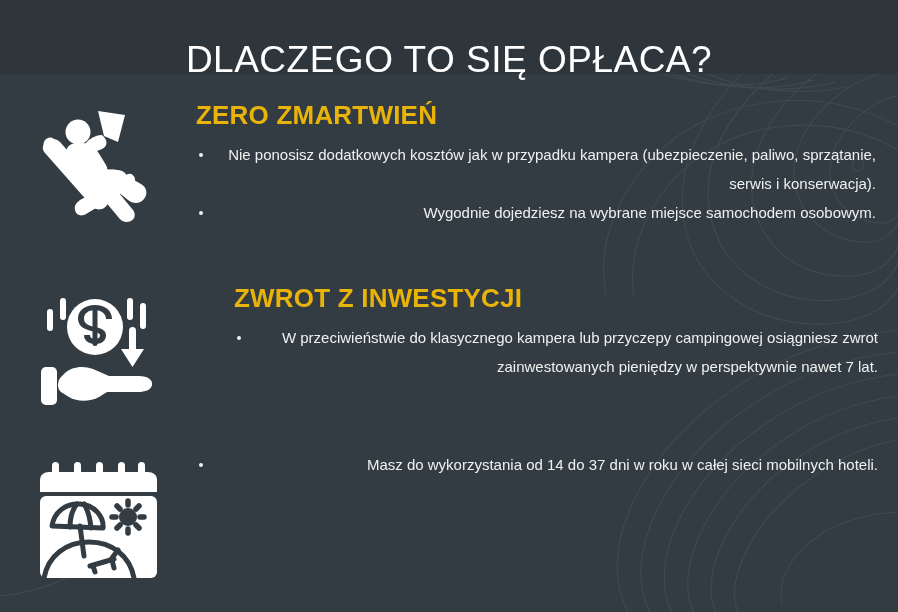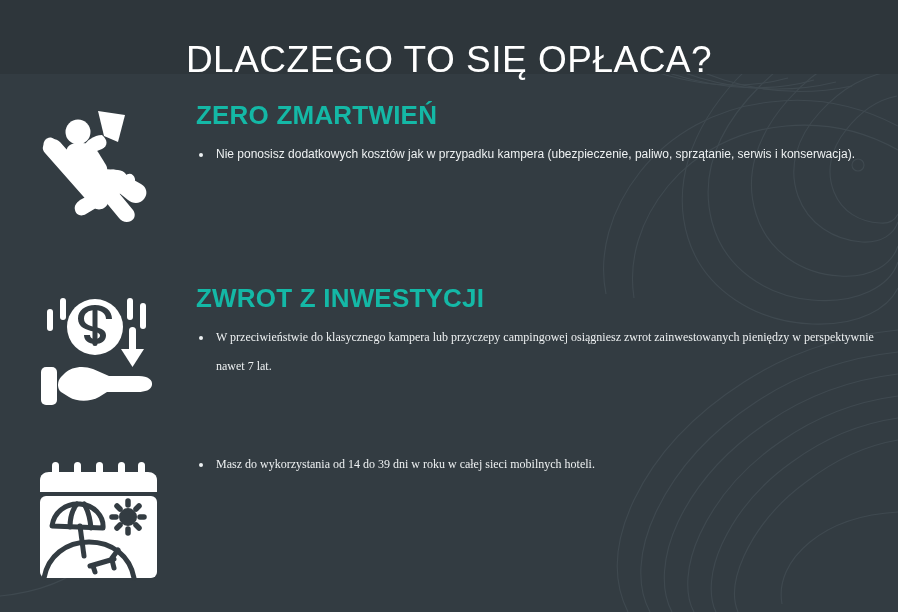--- a/index.html
+++ b/index.html
@@ -60,65 +60,66 @@
 
   
   .section {
     position: absolute;
     left: 0;
     width: 898px;
     display: flex;
     align-items: flex-start;
   }
   #section-0 { top: 100px; }
-  #section-1 { top: 283px; }
+  #section-1 { top: 283px; gap: 38px; }
   #section-2 { top: 450px; }
 
   .icon-col {
     width: 196px;
     flex: 0 0 196px;
     display: flex;
     justify-content: center;
     padding-top: 6px;
   }
   .icon-col svg { display: block; }
   #section-0 .icon-col { padding-top: 8px; }
   #section-1 .icon-col { padding-top: 6px; }
   #section-2 .icon-col { padding-top: 10px; }
 
   .text-col {
     flex: 1 1 auto;
     padding-right: 20px;
   }
 
   .section-heading {
-    color: #14b8a6;
+    color: #eab308;
     font-size: 26px;
     font-weight: 700;
     letter-spacing: .2px;
     line-height: 30px;
     margin: 0 0 10px 0;
   }
 
   .bullets {
     list-style: none;
     margin: 0;
     padding: 0;
   }
   .bullets li {
     position: relative;
     color: #eef1f2;
-    font-size: 12px;
+    font-size: 15px;
     line-height: 29px;
     padding-left: 20px;
     margin: 0;
     max-width: 660px;
+    text-align: right;
   }
   #section-1 .bullets li,
-  #section-2 .bullets li { max-width: 690px; font-family: Liberation Serif, serif; }
+  #section-2 .bullets li { max-width: 690px; }
 
   .bullets li::before {
     content: "";
     position: absolute;
     left: 3px;
     top: 13px;
     width: 4px;
     height: 4px;
     border-radius: 50%;
     background: #eef1f2;
@@ -189,20 +190,21 @@
           <path d="M59 76 C 63 72 69 72 72 77 L101 112 C 104 116 103 121 99 123 C 95 125 90 124 87 120 L58 85 C 55 81.5 56 79 59 76 Z" transform="translate(0,-10)"></path>
 
           <path d="M103 80 C 107 76 112 78 113 83 C 113.6 86 112 88.5 109 91 L64 118 C 59 121 54 119 53 114 C 52 110 54 107 58 104 L103 80 Z" transform="translate(-10,-12)"></path>
         </g>
       </svg>
     </div>
     <div class="text-col">
       <h2 class="section-heading">ZERO ZMARTWIEŃ</h2>
       <ul class="bullets">
         <li>Nie ponosisz dodatkowych kosztów jak w przypadku kampera (ubezpieczenie, paliwo, sprzątanie, serwis i konserwacja).</li>
+        <li>Wygodnie dojedziesz na wybrane miejsce samochodem osobowym.</li>
       </ul>
     </div>
   </div>
 
   <div class="section" id="section-1">
     <div class="icon-col">
       <svg width="126" height="116" viewBox="0 0 126 116" aria-hidden="true">
         <g fill="#ffffff">
 
           <circle cx="60" cy="38" r="28"></circle>
@@ -278,18 +280,18 @@
 
           <path d="M56 106 L80 99"></path>
           <path d="M78 98 L84 90"></path>
           <path d="M59 106 L61 112"></path>
           <path d="M78 100 L80 108"></path>
         </g>
       </svg>
     </div>
     <div class="text-col">
       <ul class="bullets">
-        <li>Masz do wykorzystania od 14 do 39 dni w roku w całej sieci mobilnych hoteli.</li>
+        <li>Masz do wykorzystania od 14 do 37 dni w roku w całej sieci mobilnych hoteli.</li>
       </ul>
     </div>
   </div>
 
 </div>
 
 </body></html>

